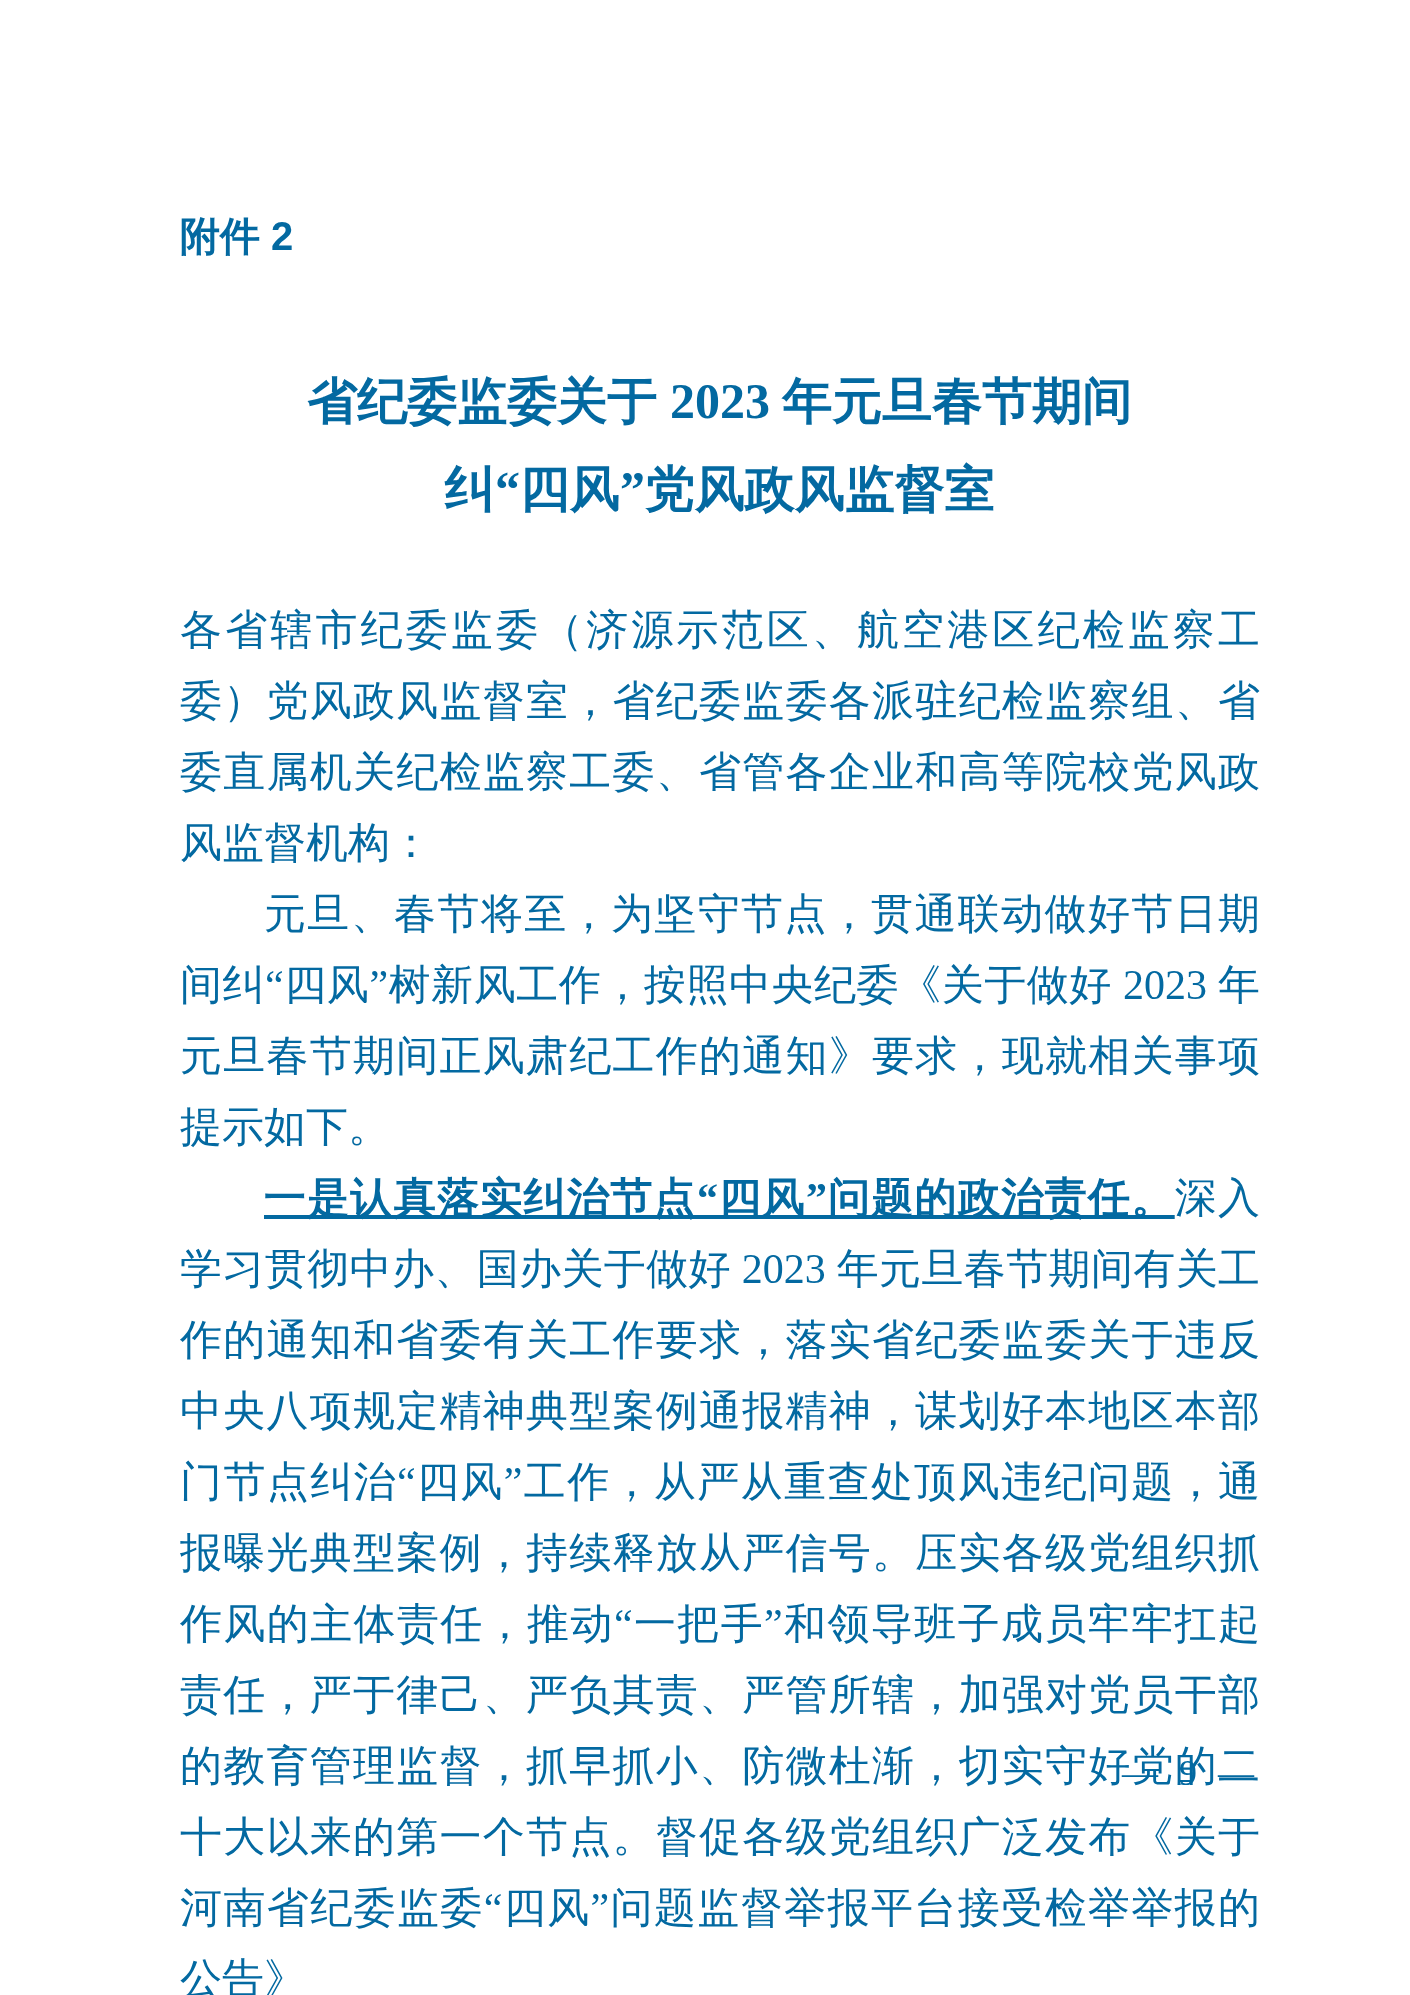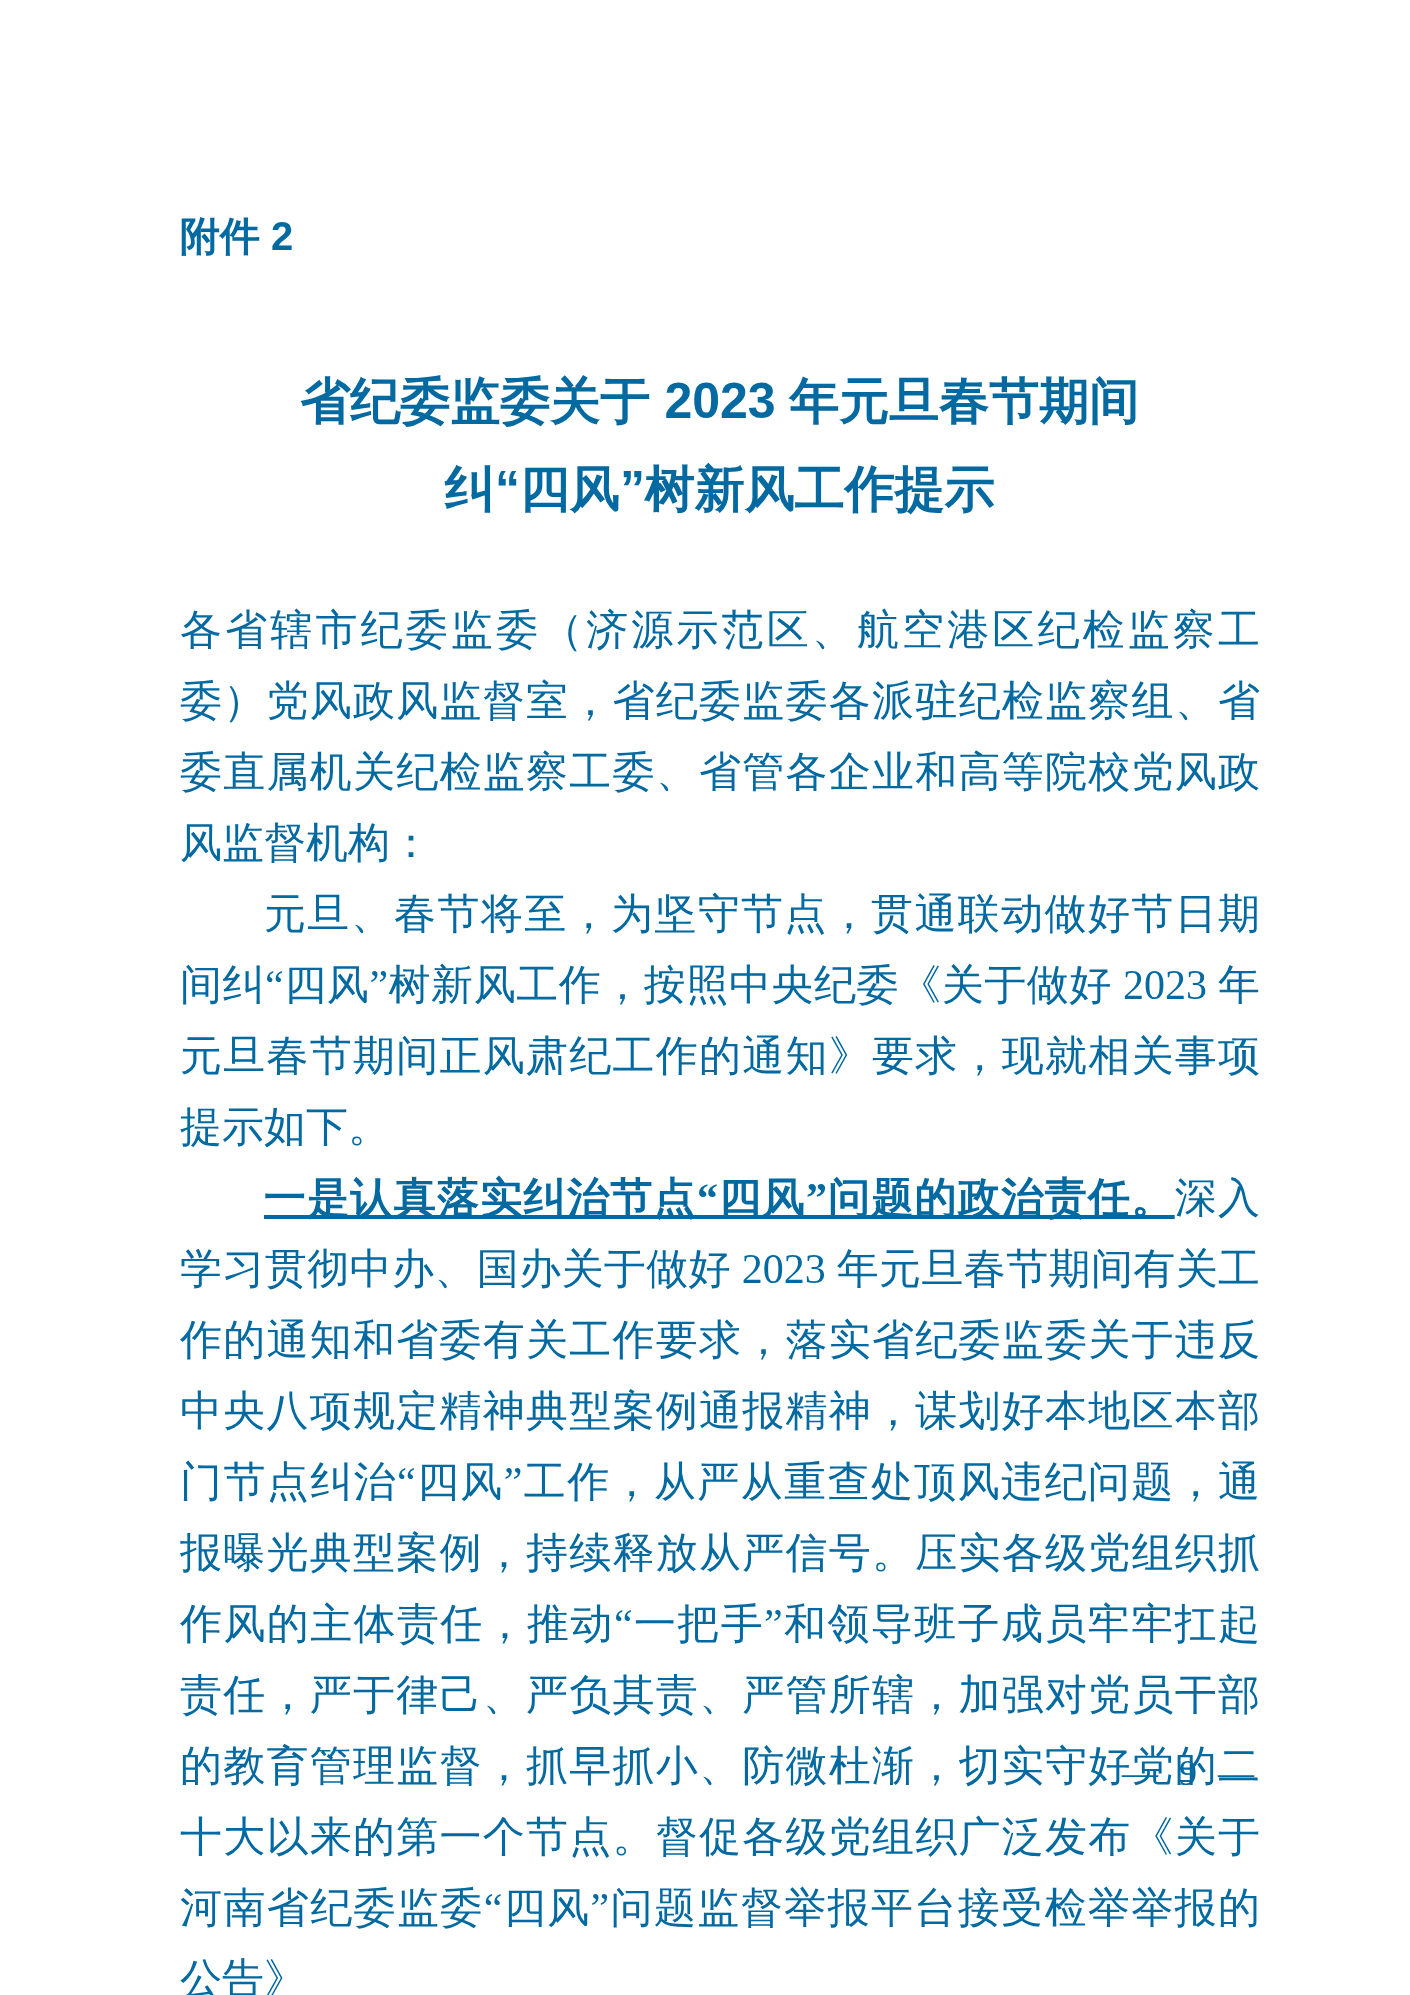--- a/index.html
+++ b/index.html
@@ -25,21 +25,21 @@
     line-height: 44px;
     font-weight: bold;
     font-family: "Liberation Sans", "DejaVu Sans", sans-serif;
   }
   .doc-title {
     margin: 99px 0 0 0;
     font-size: 50px;
     line-height: 88px;
     font-weight: bold;
     text-align: center;
-    font-family: Liberation Sans, sans-serif;
+    font-family: Liberation Serif, serif;
   }
   .doc-title .title-line {
     display: block;
   }
   .body-text {
     margin-top: 62px;
     font-size: 42px;
     line-height: 71px;
     text-align: justify;
     text-justify: inter-ideograph;
@@ -67,21 +67,21 @@
 </style>
 </head>
 <body>
 
 <div class="page">
 
   <div class="attachment-label">附件 2</div>
 
   <h1 class="doc-title">
     <span class="title-line">省纪委监委关于 2023 年元旦春节期间</span>
-    <span class="title-line">纠“四风”树新风工作提示</span>
+    <span class="title-line">纠“四风”党风政风监督室</span>
   </h1>
 
   <div class="body-text">
     <p class="para">各省辖市纪委监委（济源示范区、航空港区纪检监察工委）党风政风监督室，省纪委监委各派驻纪检监察组、省委直属机关纪检监察工委、省管各企业和高等院校党风政风监督机构：</p>
     <p class="para indent">元旦、春节将至，为坚守节点，贯通联动做好节日期间纠“四风”树新风工作，按照中央纪委《关于做好 2023 年元旦春节期间正风肃纪工作的通知》要求，现就相关事项提示如下。</p>
     <p class="para indent"><strong>一是认真落实纠治节点“四风”问题的政治责任。</strong><span>深入学习贯彻中办、国办关于做好 2023 年元旦春节期间有关工作的通知和省委有关工作要求，落实省纪委监委关于违反中央八项规定精神典型案例通报精神，谋划好本地区本部门节点纠治“四风”工作，从严从重查处顶风违纪问题，通报曝光典型案例，持续释放从严信号。压实各级党组织抓作风的主体责任，推动“一把手”和领导班子成员牢牢扛起责任，严于律己、严负其责、严管所辖，加强对党员干部的教育管理监督，抓早抓小、防微杜渐，切实守好党的二十大以来的第一个节点。督促各级党组织广泛发布《关于河南省纪委监委“四风”问题监督举报平台接受检举举报的公告》</span></p>
   </div>
 
   <div class="page-number">— 9 —</div>
 

